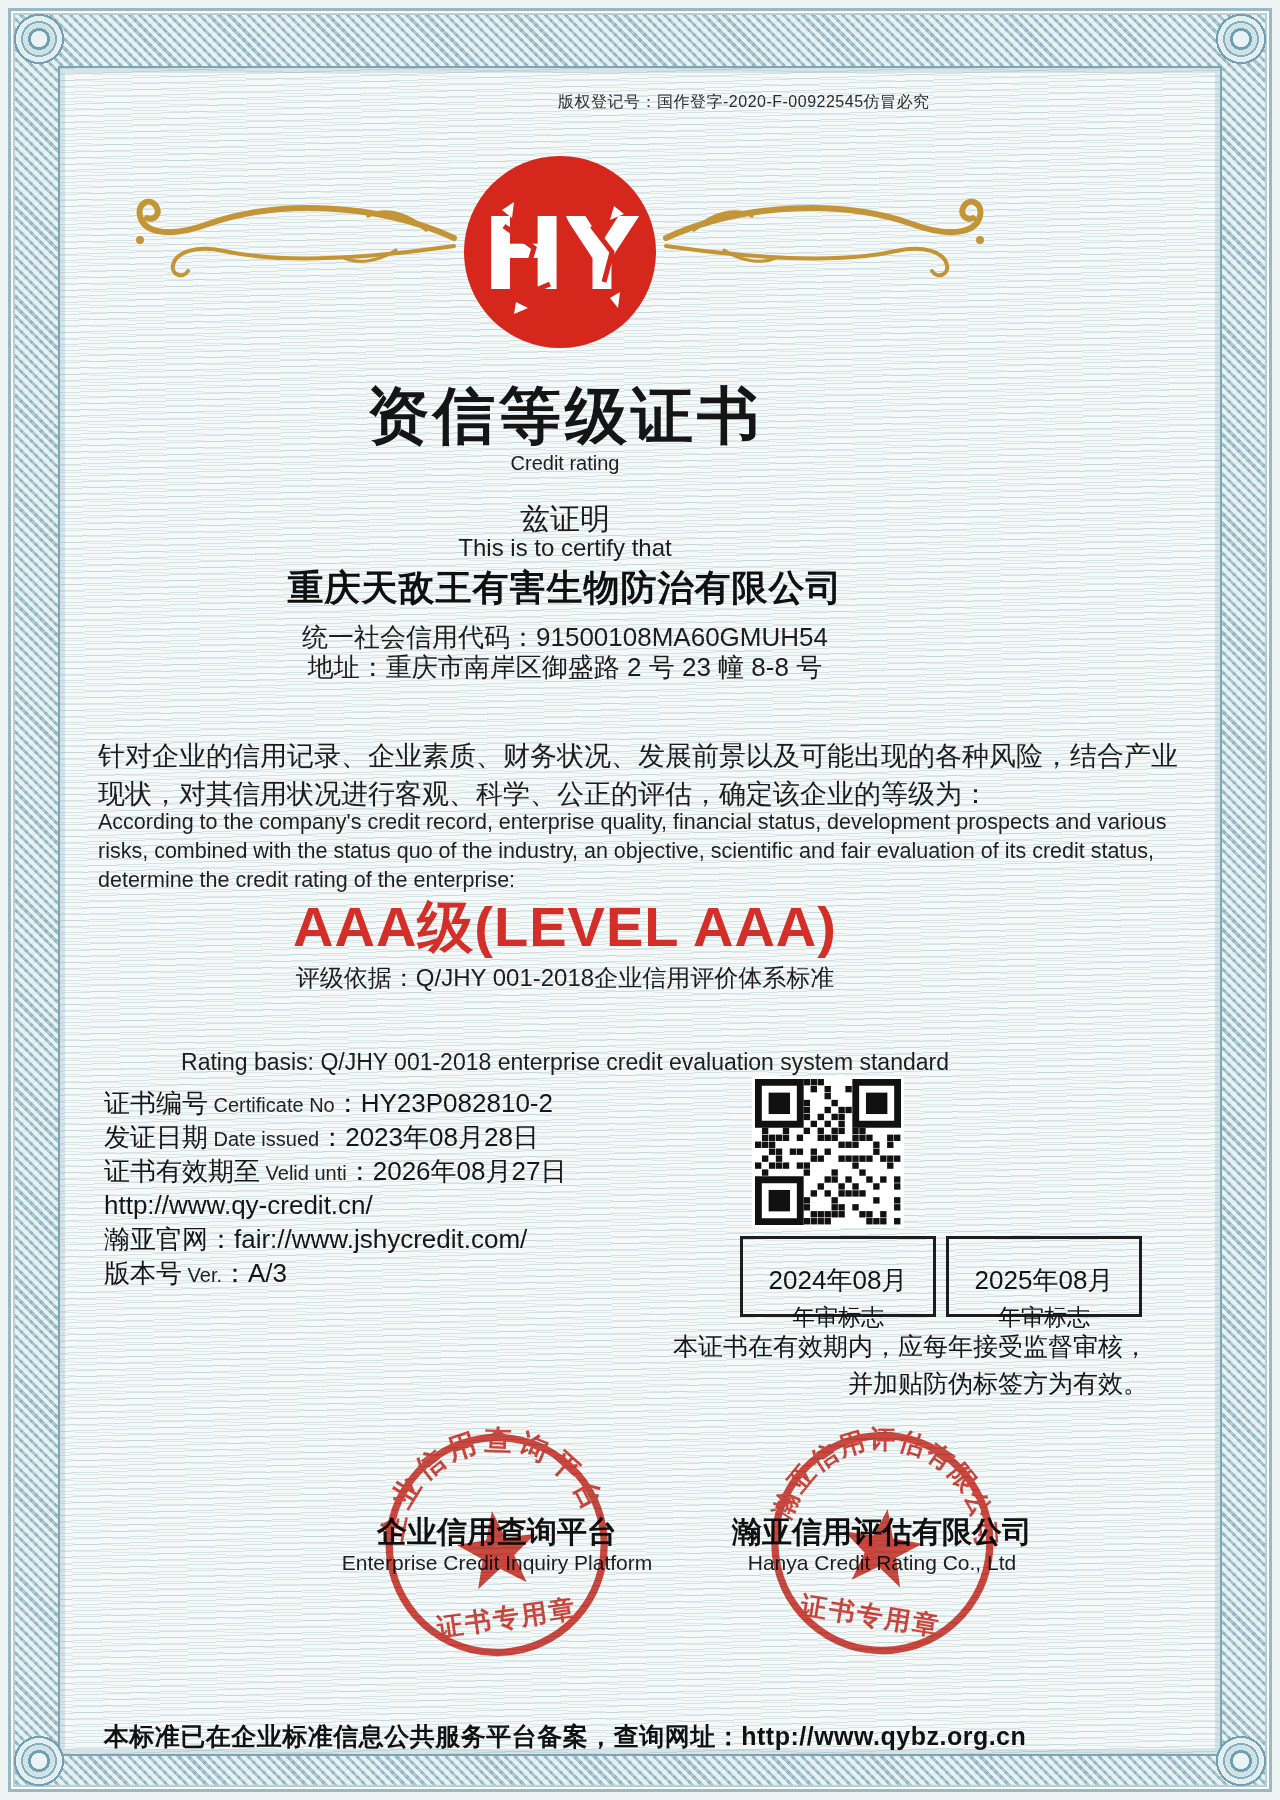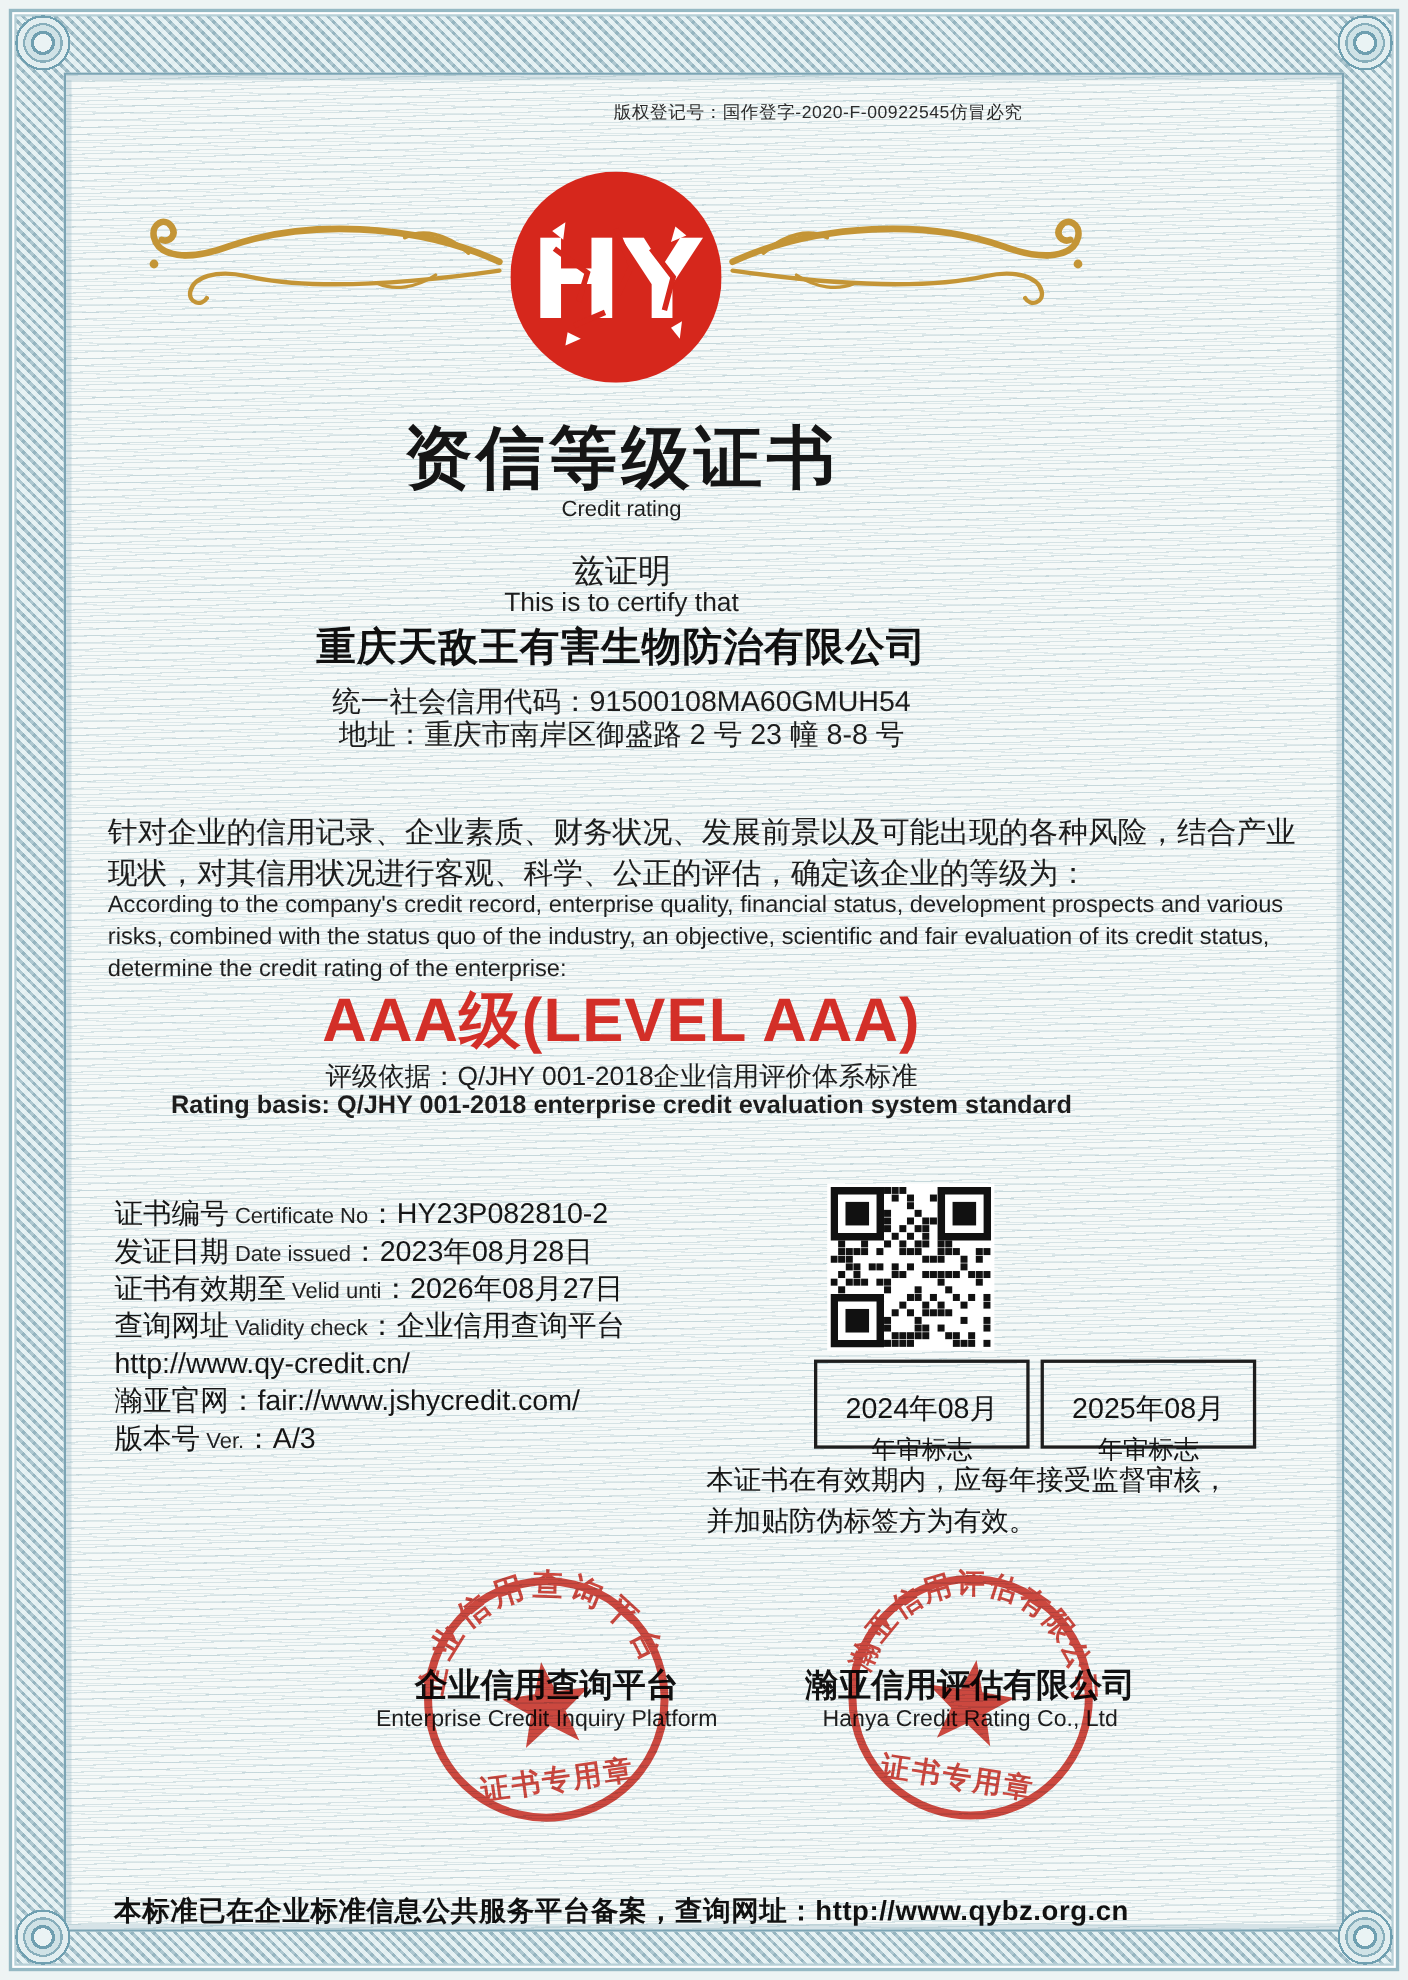--- a/index.html
+++ b/index.html
@@ -51,38 +51,38 @@
   .addr-line{ top:650px; font-size:26px; }
 
   .par { left:98px; width:1092px; }
   .par-cn1 { top:738px; font-size:27px; }
   .par-cn2 { top:776px; font-size:27px; }
   .par-en  { font-size:21.5px; color:#1f1f1f; }
   .par-en1 { top:810px; } .par-en2 { top:839px; } .par-en3 { top:868px; }
 
   .rating   { top:890px; font-size:56px; font-weight:700; letter-spacing:1px; }
   .basis-cn { top:962px; font-size:24px; }
-  .basis-en { top:991px; font-size:23px;font-weight:bold; }
+  .basis-en { top:1049px; font-size:23px; }
 
   .details { top:1086px; left:104px; width:560px; }
   .details .row { height:34px; line-height:34px; white-space:nowrap; }
   .details .lab { font-size:26px; color:#161616; }
   .details .lab-en { font-size:20px; color:#222; }
   .details .val { font-size:26px; color:#161616; }
 
   .qr-box { top:1076px; left:752px; width:152px; height:152px; background:#fff; padding:3px; }
   .qr-note { top:1078px; left:912px; width:276px; }
   .qr-note div { font-size:25px; line-height:37px; color:#161616; }
 
   .badges { top:1236px; left:740px; display:flex; gap:10px; }
   .badge { width:196px; height:81px; border:3px solid #1e1e1e; text-align:center; padding-top:24px; }
   .badge .period { font-size:26px; color:#141414; }
   .badge .blabel { font-size:23px; color:#141414; margin-top:4px; }
 
-  .validity { top:1328px; left:642px; width:506px; text-align:left; }
+  .validity { top:1328px; left:642px; width:506px; text-align:right; }
   .validity div { font-size:25px; line-height:37px; color:#161616; }
 
   .org-name { text-align:center; }
   .org-left  { left:287px; width:420px; }
   .org-right { left:672px; width:420px; }
   .org-cn { top:1512px; font-size:30px; font-weight:700; color:#111; }
   .org-en { top:1551px; font-size:21px; color:#1d1d1d; }
 
   .seal { z-index:6; mix-blend-mode:multiply; opacity:.88; }
   .seal-left  { top:1425px; left:377px; transform:rotate(-8deg); }
@@ -162,21 +162,20 @@
   <div class="abs par par-en par-en3">determine the credit rating of the enterprise:</div>
 
   <div class="cc rating" style="color:#d32f28;">AAA级(LEVEL AAA)</div>
   <div class="cc basis-cn cn">评级依据：Q/JHY 001-2018企业信用评价体系标准</div>
   <div class="cc basis-en cn">Rating basis: Q/JHY 001-2018 enterprise credit evaluation system standard</div>
 
   <div class="abs details">
     <div class="row"><span class="lab">证书编号</span><span class="lab-en"> Certificate No</span><span class="lab">：</span><span class="val">HY23P082810-2</span></div>
     <div class="row"><span class="lab">发证日期</span><span class="lab-en"> Date issued</span><span class="lab">：</span><span class="val">2023年08月28日</span></div>
     <div class="row"><span class="lab">证书有效期至</span><span class="lab-en"> Velid unti</span><span class="lab">：</span><span class="val">2026年08月27日</span></div>
-    <div class="row"><span class="lab">查询网址</span><span class="lab-en"> Validity check</span><span class="lab">：</span><span class="val">企业信用查询平台</span></div>
     <div class="row"><span class="val">http://www.qy-credit.cn/</span></div>
     <div class="row"><span class="lab">瀚亚官网</span><span class="lab">：</span><span class="val">fair://www.jshycredit.com/</span></div>
     <div class="row"><span class="lab">版本号</span><span class="lab-en"> Ver.</span><span class="lab">：</span><span class="val">A/3</span></div>
   </div>
 
   <div class="abs qr-box">
     <svg width="146" height="146" viewBox="0 0 150 150">
       <rect width="150" height="150" fill="#ffffff"></rect>
       <g id="qr-modules" fill="#111111">
           <rect x="50.00" y="0.00" width="6.54" height="6.54"></rect>

